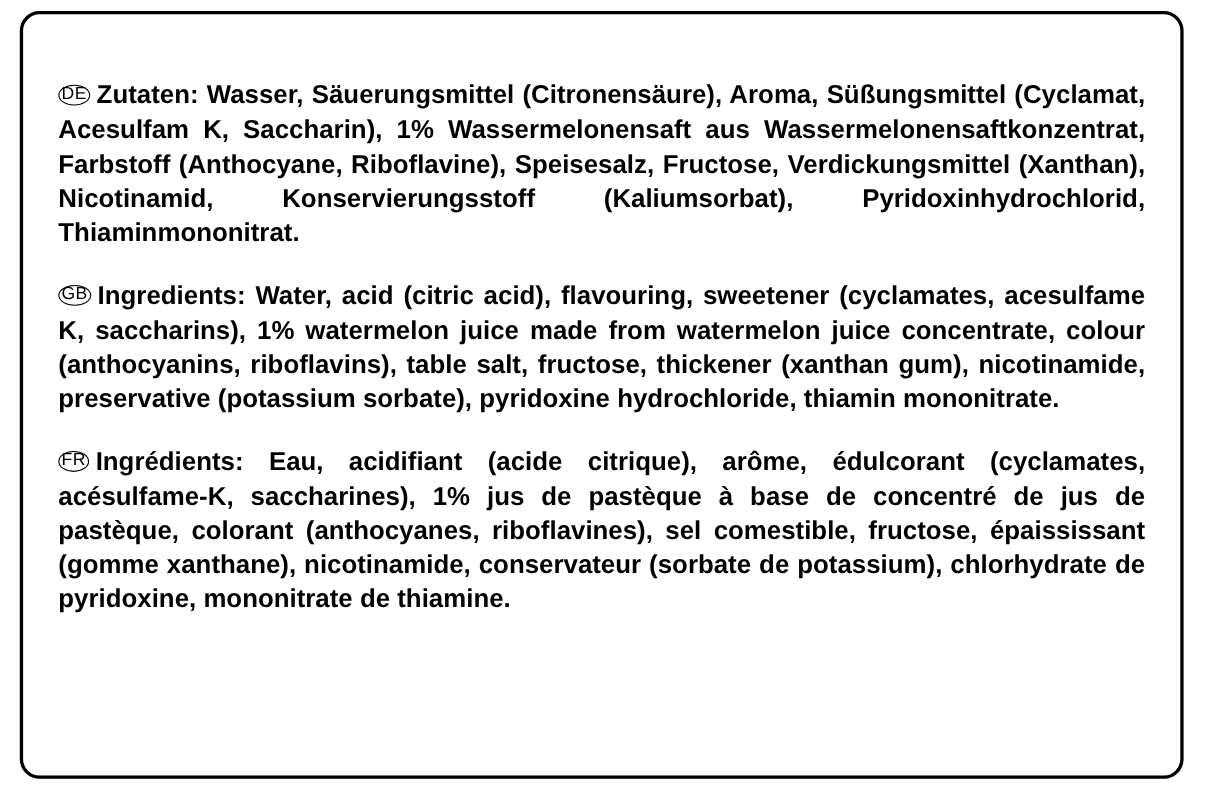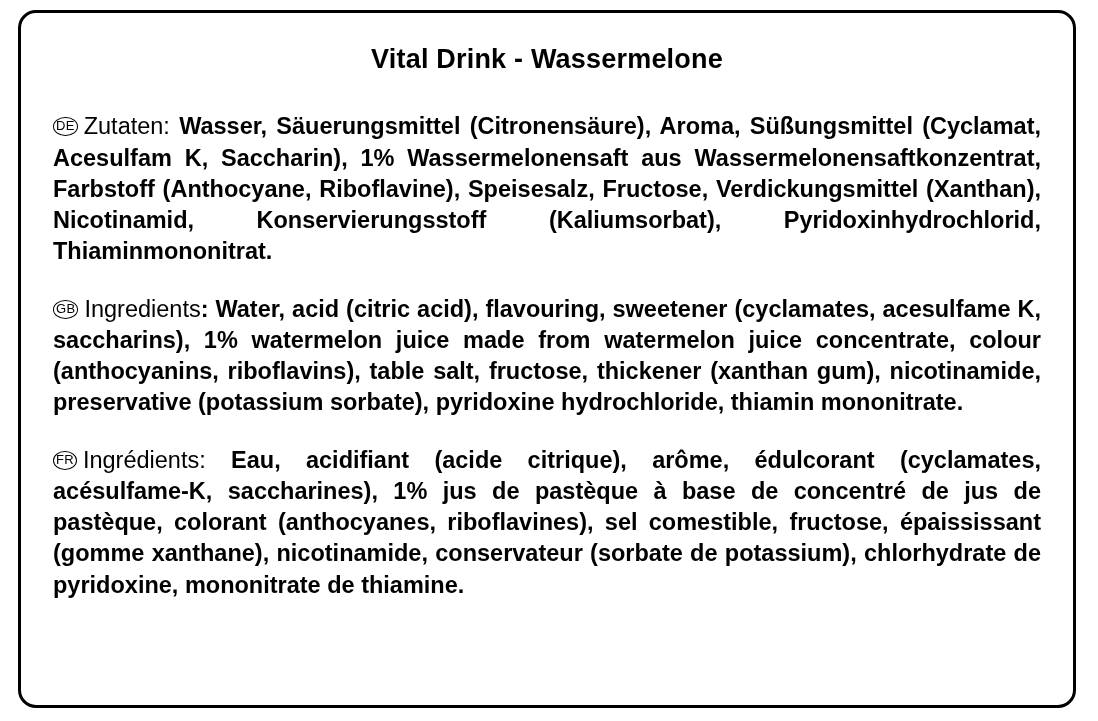--- a/index.html
+++ b/index.html
@@ -44,45 +44,44 @@
     text-align: justify;
     text-justify: inter-word;
   }
   .lang-block:last-child {
     margin-bottom: 0;
   }
   .flag-mark {
     display: inline-block;
     border: 1.6px solid #000000;
     border-radius: 50%;
-    font-size: 13px;
+    font-size: 16px;
     line-height: 16px;
     height: 17px;
     min-width: 17px;
     padding: 0 2px;
     text-align: center;
     vertical-align: 4px;
     font-weight: normal;
     letter-spacing: 0.3px;
     margin-right: 6px;
     font-family: "Liberation Sans", sans-serif;
   }
   .lead {
-    font-weight: normal;
+    font-weight: bold;
   }
   .body-text {
     font-weight: bold;
   }
 </style>
 </head>
 <body>
 
 <div class="label-panel">
 
-  <div class="label-title">Vital Drink - Wassermelone</div>
 
   <div class="blocks">
 
     <p class="lang-block">
       <span class="flag-mark">DE</span><span class="lead">Zutaten:</span><span class="body-text"> Wasser, Säuerungsmittel (Citronensäure), Aroma, Süßungsmittel (Cyclamat, Acesulfam K, Saccharin), 1% Wassermelonensaft aus Wassermelonensaftkonzentrat, Farbstoff (Anthocyane, Riboflavine), Speisesalz, Fructose, Verdickungsmittel (Xanthan), Nicotinamid, Konservierungsstoff (Kaliumsorbat), Pyridoxinhydrochlorid, Thiaminmononitrat.</span>
     </p>
 
     <p class="lang-block">
       <span class="flag-mark">GB</span><span class="lead">Ingredients</span><span class="body-text">: Water, acid (citric acid), flavouring, sweetener (cyclamates, acesulfame K, saccharins), 1% watermelon juice made from watermelon juice concentrate, colour (anthocyanins, riboflavins), table salt, fructose, thickener (xanthan gum), nicotinamide, preservative (potassium sorbate), pyridoxine hydrochloride, thiamin mononitrate.</span>
     </p>

